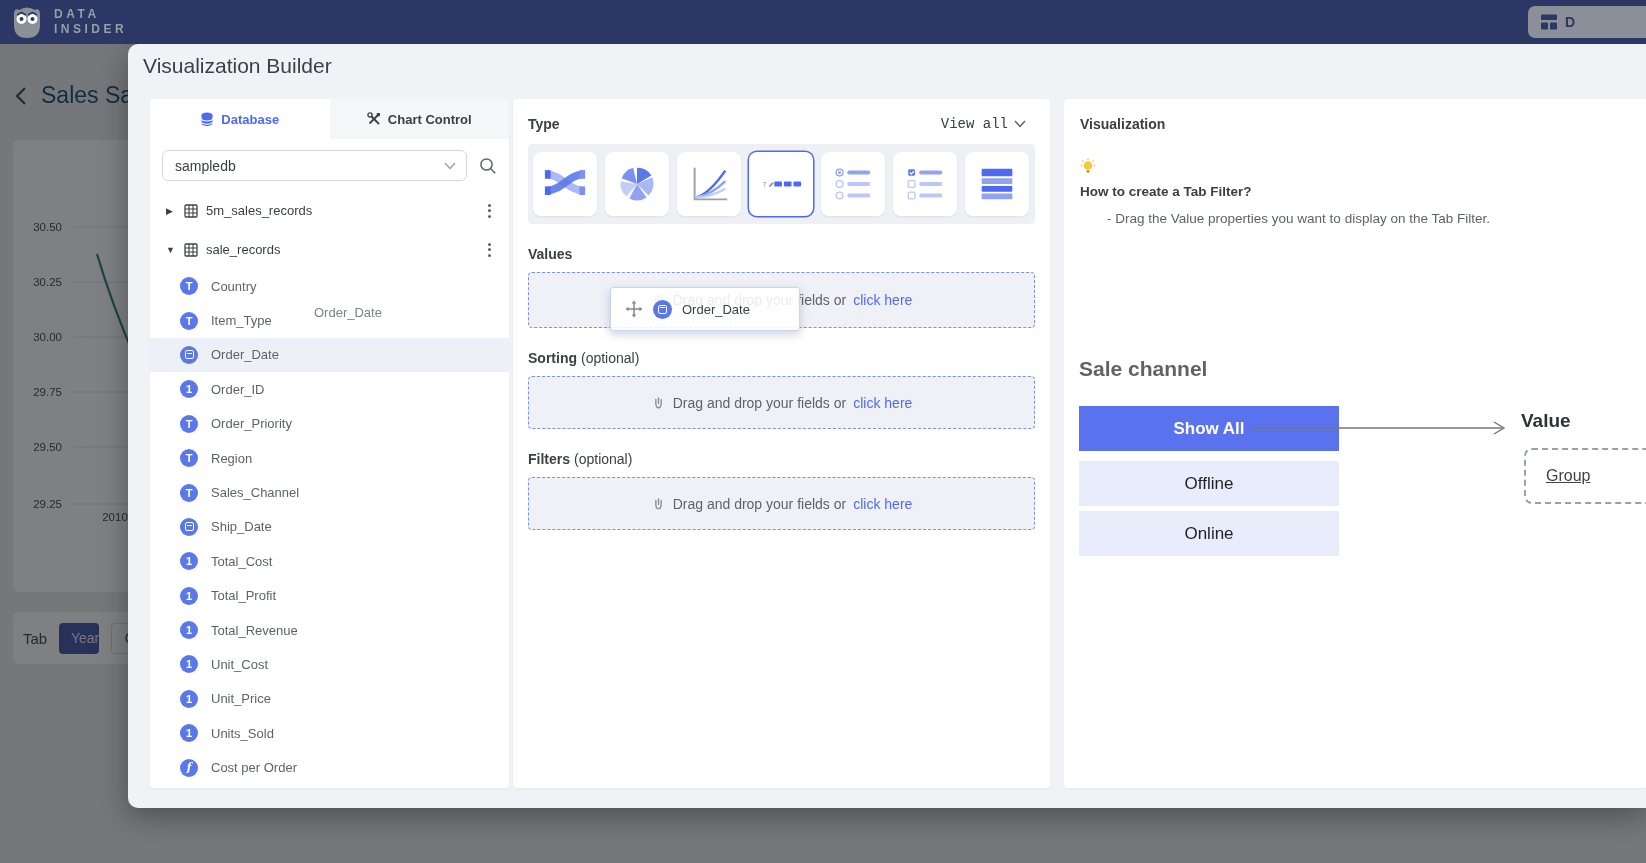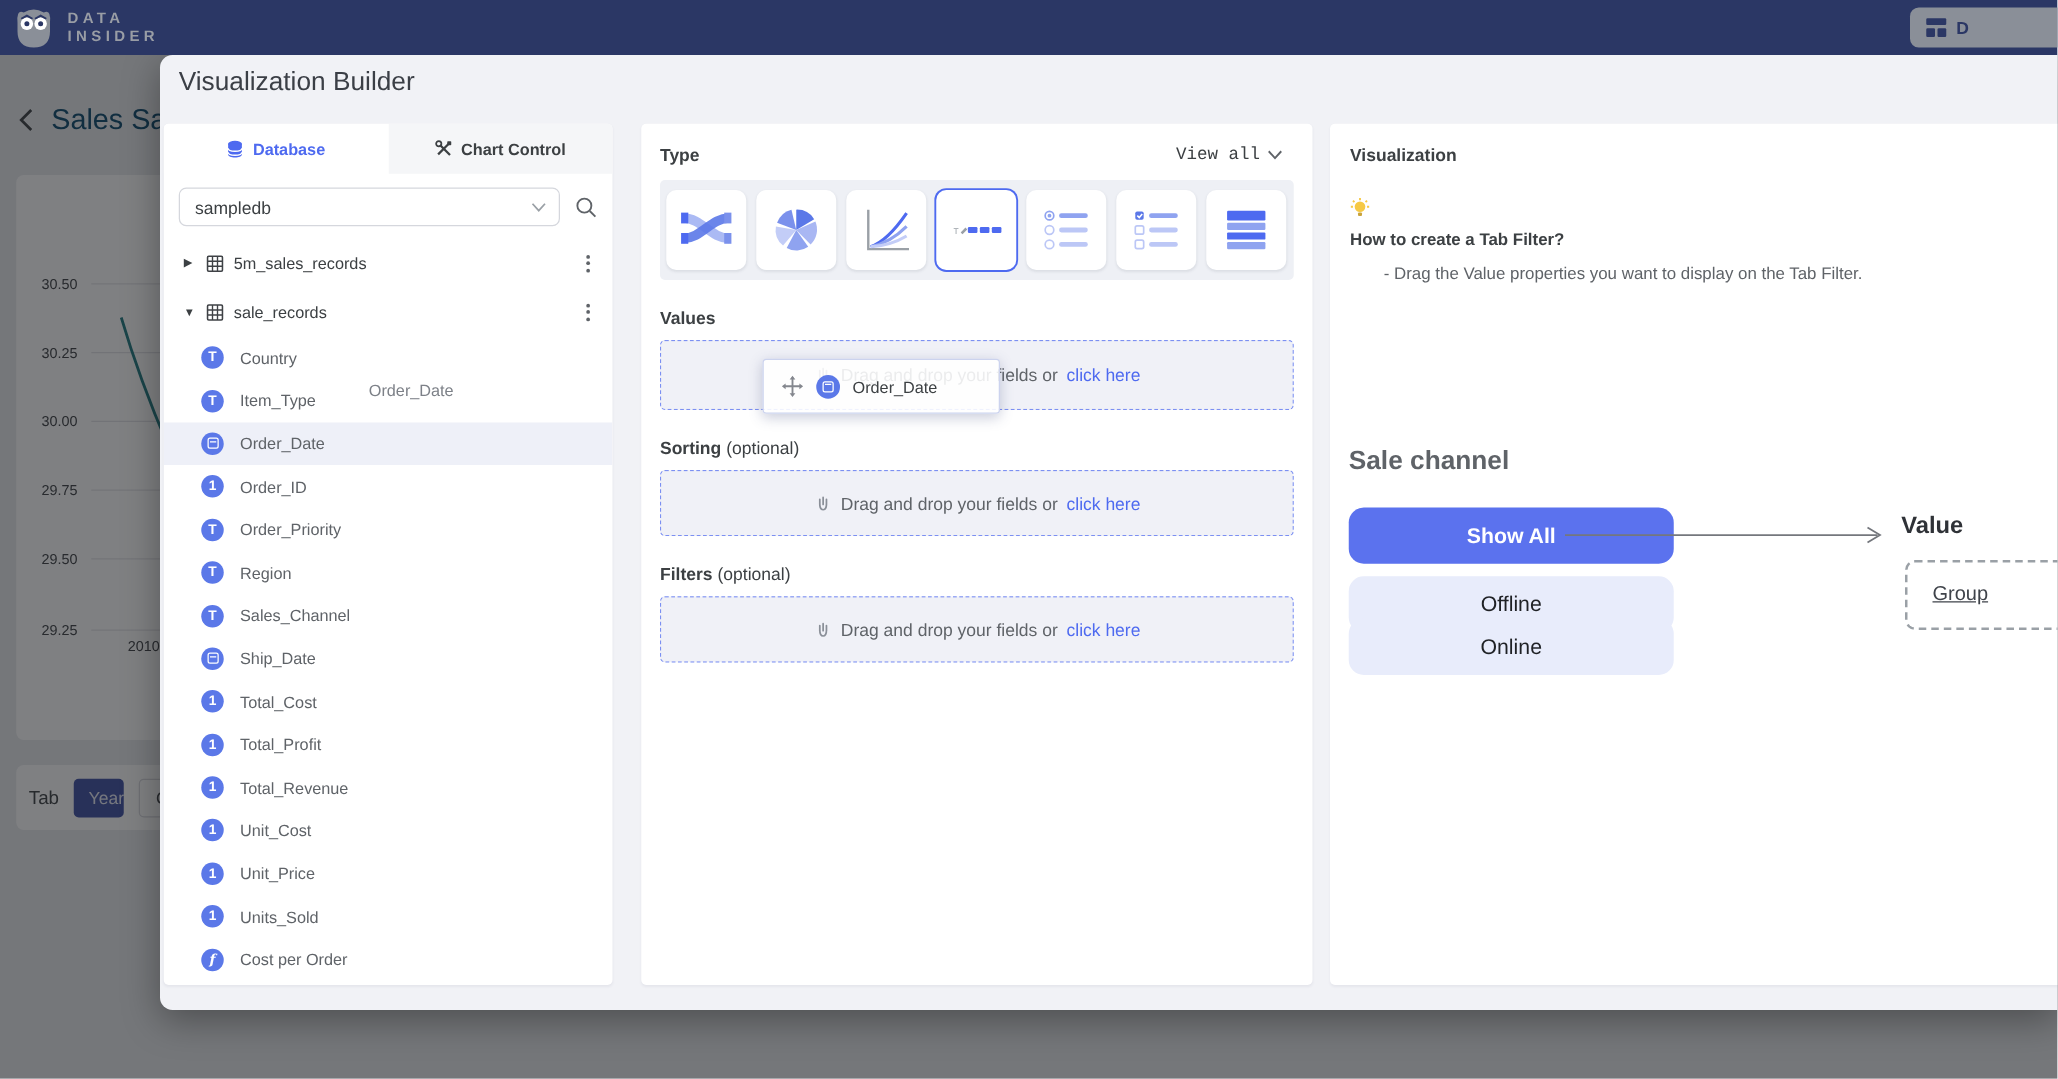--- a/index.html
+++ b/index.html
@@ -25,21 +25,21 @@
   .bgtab-label { font-size:15px; color:#3c4043; }
   .bgtab-year { width:40px; height:31px; background:#3f51a5; color:#e8eaf6; border:none; border-radius:4px; font-size:14px; font-family:inherit;text-align:right; }
   .bgtab-qu { width:46px; height:31px; background:#fff; color:#3c4043; border:1px solid #d9dade; border-radius:4px; font-size:14px; font-family:inherit; }
   
   .overlay { position:absolute; left:0; top:44px; width:1646px; height:819px; background:rgba(22,23,27,0.55); z-index:10; }
   
   .modal { position:absolute; left:128px; top:44px; width:1518px; height:764px; background:#f1f2f6; border-radius:10px 0 0 10px; z-index:20; box-shadow:0 8px 30px rgba(0,0,0,.35); }
   .modal-title { position:absolute; left:15px; top:10px; font-size:21px; font-weight:500; color:#3b3f46; }
   .panel { position:absolute; top:55px; height:689px; background:#fff; border-radius:4px; box-shadow:0 1px 2px rgba(50,55,80,.06); }
   
-  .p-left { left:3px; width:359px; overflow:hidden; }
+  .p-left { left:22px; width:359px; overflow:hidden; }
   .lp-tabs { display:flex; height:40px; }
   .lp-tab { flex:1; display:flex; align-items:center; justify-content:center; gap:7px; font-size:13px; font-weight:bold; cursor:pointer; }
   .lp-tab.active { background:#fff; color:#4e6af0; }
   .lp-tab.inactive { background:#f5f6f8; color:#3c4043; }
   .lp-search { display:flex; align-items:center; gap:12px; margin:11px 12px 0 12px; }
   .db-select { flex:1; height:31px; border:1px solid #d5d7dd; border-radius:6px; background:#fff; display:flex; align-items:center; justify-content:space-between; padding:0 10px 0 12px; font-size:14px; color:#3c4043; cursor:pointer; }
   .tree { padding-top:10px; }
   .trow { height:39px; display:flex; align-items:center; padding:0 14px 0 16px; font-size:13px; color:#3c4043; cursor:pointer; }
   .caret { width:16px; font-size:9px; color:#3c4043; }
   .ticon { margin:0 8px 0 2px; display:flex; }
@@ -69,25 +69,25 @@
   .drag-chip { position:absolute; left:97px; top:188px; width:190px; height:44px; background:rgba(255,255,255,.88); border:1px solid #ccd3ee; border-radius:3px; box-shadow:0 3px 10px rgba(70,80,130,.28); display:flex; align-items:center; gap:10px; padding-left:14px; cursor:grabbing; }
   .drag-chip .ficon { width:19px; height:19px; }
   .chip-label { font-size:13px; color:#3c4043; }
   
   .p-right { left:936px; width:582px; border-radius:4px 0 0 4px; }
   .rp-head { margin:17px 16px 0 16px; font-size:14px; font-weight:bold; color:#3c4043; }
   .hint { margin:26px 16px 0 16px; display:flex; gap:9px;flex-direction:column; }
   .hint-title { font-size:13.5px; font-weight:bold; color:#3c4043; }
   .hint-body { margin:12px 0 0 2px; font-size:13.5px; color:#5f6368; }
   .widget-title { position:absolute; left:15px; top:258px; font-size:21px; font-weight:bold; color:#5f6368; }
-  .wbtn { position:absolute; left:15px; width:260px; height:45px; border:none; border-radius:12px; font-size:17px; font-family:inherit; cursor:pointer; }
+  .wbtn { position:absolute; left:15px; width:260px; height:45px; border:none; border-radius:0; font-size:17px; font-family:inherit; cursor:pointer; }
   .wbtn.primary { top:307px; background:#5b72ee; color:#fff; font-weight:bold; }
   .wbtn.plain { background:#e8ecfb; color:#1f2125; }
   .wbtn.b2 { top:362px; }
-  .wbtn.b3 { top:396px; }
+  .wbtn.b3 { top:412px; }
   
   .anno-arrow { position:absolute; left:1252px; top:414px; z-index:30; pointer-events:none; }
   .anno-head { position:absolute; left:1521px; top:410px; z-index:30; font-size:19px; font-weight:bold; color:#2f3237; white-space:nowrap; }
   .anno-box { position:absolute; left:1524px; top:448px; z-index:30; width:170px; height:56px; border:2px dashed #9aa0a6; border-radius:8px; display:flex; align-items:center; padding-left:20px; }
   .anno-box a { font-size:16px; color:#3f434a; text-decoration:underline; white-space:nowrap; cursor:pointer; }
   svg { display:block; }
 </style>
 </head>
 <body>
 

